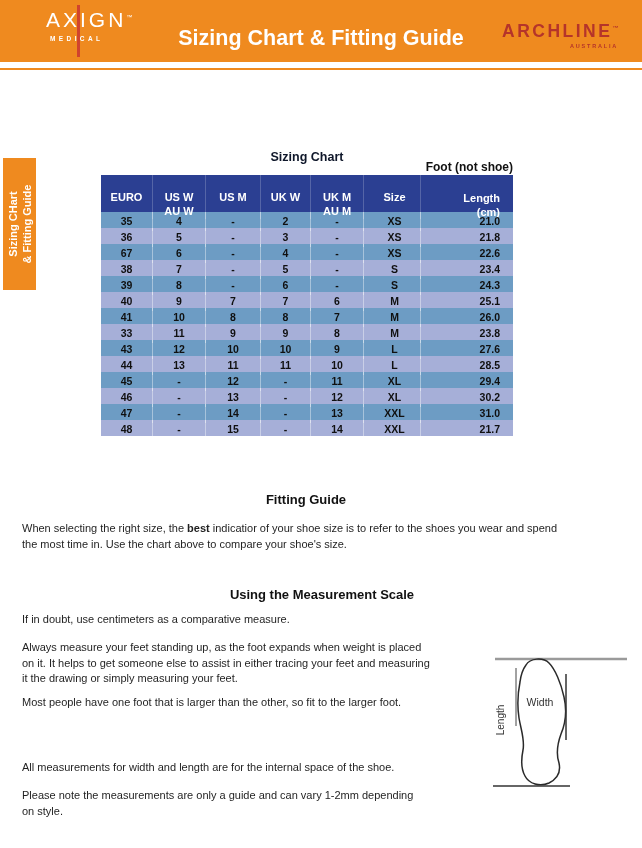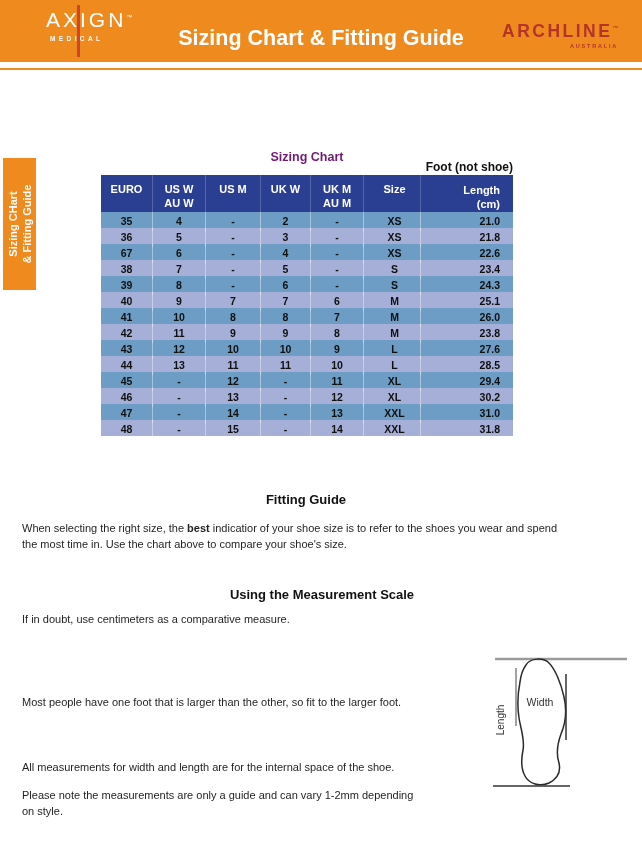--- a/index.html
+++ b/index.html
@@ -27,29 +27,29 @@
 
   
   .side-tab { position:absolute; left:3px; top:158px; width:33px; height:132px; background:var(--orange,#EF8A1F); }
   .side-tab .rot { position:absolute; left:50%; top:50%; width:132px;
                    transform:translate(-50%,-50%) rotate(-90deg);
                    text-align:center; color:#fff; font-weight:700; font-size:11px; line-height:13.5px;
                    white-space:pre-line; }
 
   
   .tbl-title { position:absolute; left:101px; top:150px; width:412px; text-align:center;
-               font-size:12.5px; font-weight:700; color:#701a75; }
+               font-size:12.5px; font-weight:700; color:#0f172a; }
   .tbl-note  { position:absolute; left:101px; top:160px; width:412px; text-align:right;
                font-size:12px; font-weight:700; color:#111; }
 
   
   .stable { position:absolute; left:101px; top:175px; width:412px; }
   .thead, .trow { display:grid; grid-template-columns:51px 53px 55px 50px 53px 57px 93px; }
   .thead { background:var(--navy,#2B3F92); height:37px; }
-  .thead .tcell { color:#fff; font-size:11px; font-weight:700; line-height:13.5px; padding-top:8px;
+  .thead .tcell { color:#fff; font-size:11px; font-weight:700; line-height:13.5px; padding-top:16px;
                   white-space:pre-line; }
   .thead .tcell + .tcell { border-left:1px solid rgba(255,255,255,.2); }
   .trow { height:16px; background:var(--row-blue,#6D9CC4); }
   .trow.alt { background:var(--row-periwinkle,#A6AFD8); }
   .trow .tcell { font-size:10.5px; font-weight:700; color:#101010; line-height:19px; }
   .trow .tcell + .tcell { border-left:1px solid rgba(255,255,255,.4); }
   .tcell { text-align:center; }
   .tcell.c5 { text-align:center; padding-left:5px; }
   .tcell.c6 { text-align:right; padding-right:13px; }
   .thead .tcell.c6 { line-height:14px; }
@@ -163,21 +163,21 @@
         <div class="trow">
           <div class="tcell c0">41</div>
           <div class="tcell c1">10</div>
           <div class="tcell c2">8</div>
           <div class="tcell c3">8</div>
           <div class="tcell c4">7</div>
           <div class="tcell c5">M</div>
           <div class="tcell c6">26.0</div>
         </div>
         <div class="trow alt">
-          <div class="tcell c0">42</div>
+          <div class="tcell c0">33</div>
           <div class="tcell c1">11</div>
           <div class="tcell c2">9</div>
           <div class="tcell c3">9</div>
           <div class="tcell c4">8</div>
           <div class="tcell c5">M</div>
           <div class="tcell c6">23.8</div>
         </div>
         <div class="trow">
           <div class="tcell c0">43</div>
           <div class="tcell c1">12</div>
@@ -223,31 +223,34 @@
           <div class="tcell c5">XXL</div>
           <div class="tcell c6">31.0</div>
         </div>
         <div class="trow alt">
           <div class="tcell c0">48</div>
           <div class="tcell c1">-</div>
           <div class="tcell c2">15</div>
           <div class="tcell c3">-</div>
           <div class="tcell c4">14</div>
           <div class="tcell c5">XXL</div>
-          <div class="tcell c6">31.8</div>
+          <div class="tcell c6">21.7</div>
         </div>
       </div>
   </div>
 
   <div class="h2" style="top:492px;">Fitting Guide</div>
   <div class="para" style="top:521px;"><span>When selecting the right size, the </span><b>best</b><span> indicatior of your shoe size is to refer to the shoes you wear and spend
 the most time in. Use the chart above to compare your shoe's size.</span></div>
 
   <div class="h2" style="top:587px;padding-left:32px;">Using the Measurement Scale</div>
   <div class="para" style="top:612px;">If in doubt, use centimeters as a comparative measure.</div>
+  <div class="para" style="top:640px; width:460px;">Always measure your feet standing up, as the foot expands when weight is placed
+on it. It helps to get someone else to assist in either tracing your feet and measuring
+it the drawing or simply measuring your feet.</div>
   <div class="para" style="top:760px;">All measurements for width and length are for the internal space of the shoe.</div>
   <div class="para" style="top:695px; width:460px;">Most people have one foot that is larger than the other, so fit to the larger foot.</div>
   <div class="para" style="top:788px;">Please note the measurements are only a guide and can vary 1-2mm depending
 on style.</div>
 
   <svg class="foot-diagram" viewBox="0 0 162 150">
     <line x1="15" y1="9" x2="147" y2="9" stroke="#9a9a9a" stroke-width="2.5"></line>
     <path d="M 46,15 C 50,8 63,7 69,13 C 75,19 81,33 84,47 C 87,60 86,72 81,84 C 77,95 76,104 79,113 C 81,122 77,129 69,133 C 60,137 49,134 45,126 C 41,119 41,110 43,100 C 45,90 41,80 39,68 C 37,55 38,42 40,32 C 41,24 43,19 46,15 Z" fill="none" stroke="#2a2a2a" stroke-width="1.5"></path>
     <line x1="36" y1="18" x2="36" y2="76" stroke="#444" stroke-width="1"></line>
     <line x1="86" y1="24" x2="86" y2="90" stroke="#333" stroke-width="1.5"></line>

